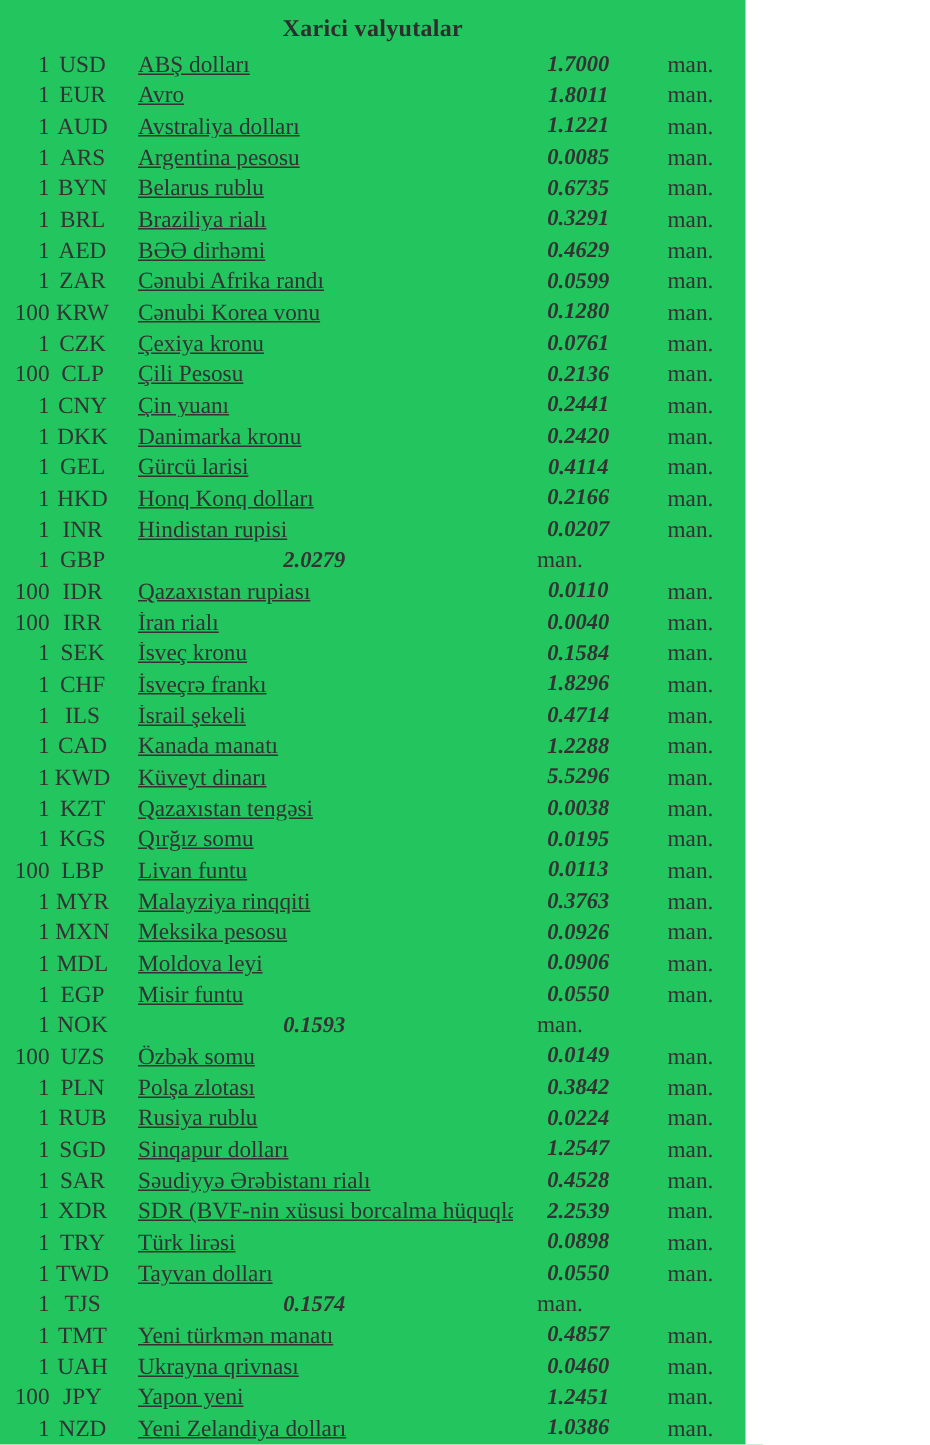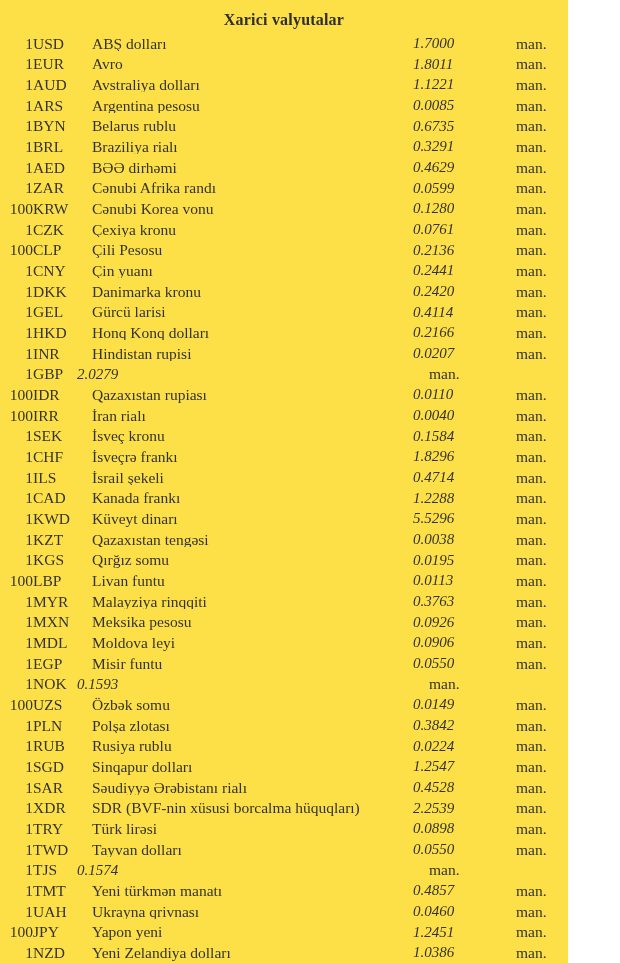--- a/index.html
+++ b/index.html
@@ -2,23 +2,23 @@
 <html><head>
 <meta charset="utf-8">
 <style>
   html, body {
     margin: 0;
     padding: 0;
     background: #ffffff;
   }
   .page {
     position: relative;
-    width: 568px;
+    width: 497px;
     height: 963px;
-    background: #fde047;
+    background: #22c55e;
     color: #333333;
     font-family: "Liberation Serif", "DejaVu Serif", serif;
     overflow: hidden;
     box-sizing: border-box;
   }
   .title {
     padding-top: 11px;
     line-height: 17px;
     text-align: center;
     font-weight: 700;
@@ -36,32 +36,33 @@
     align-items: center;
     font-size: 15.5px;
     padding-right: 23px;
     line-height: 1;
   }
   .qty {
     text-align: right;
     white-space: nowrap;
   }
   .code {
-    text-align: left;
+    text-align: center;
     white-space: nowrap;
     font-family: Liberation Serif, serif;
   }
   .name {
     padding-left: 15px;
     white-space: nowrap;
     overflow: hidden;
+    text-decoration: underline;
   }
   .rate {
-    text-align: left;
-    font-weight: 400;
+    text-align: center;
+    font-weight: 700;
     font-style: italic;
     font-size: 15px;
     white-space: nowrap;
   }
   .unit {
     text-align: left;
     padding-left: 16px;
     white-space: nowrap;
   }
 </style>
@@ -242,21 +243,21 @@
     <span class="qty">1</span>
     <span class="code">ILS</span>
     <span class="name">İsrail şekeli</span>
     <span class="rate">0.4714</span>
     <span class="unit">man.</span>
   </div>
 
   <div class="row">
     <span class="qty">1</span>
     <span class="code">CAD</span>
-    <span class="name">Kanada frankı</span>
+    <span class="name">Kanada manatı</span>
     <span class="rate">1.2288</span>
     <span class="unit">man.</span>
   </div>
 
   <div class="row">
     <span class="qty">1</span>
     <span class="code">KWD</span>
     <span class="name">Küveyt dinarı</span>
     <span class="rate">5.5296</span>
     <span class="unit">man.</span>

